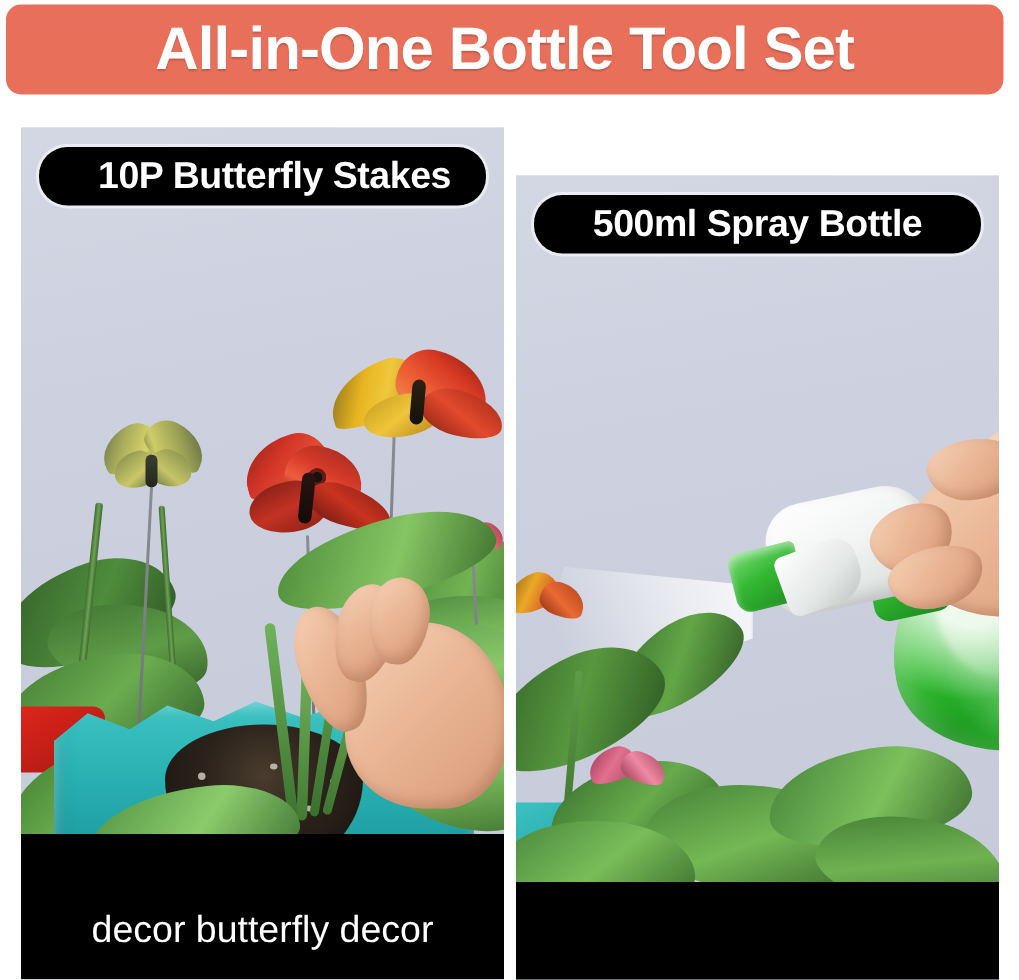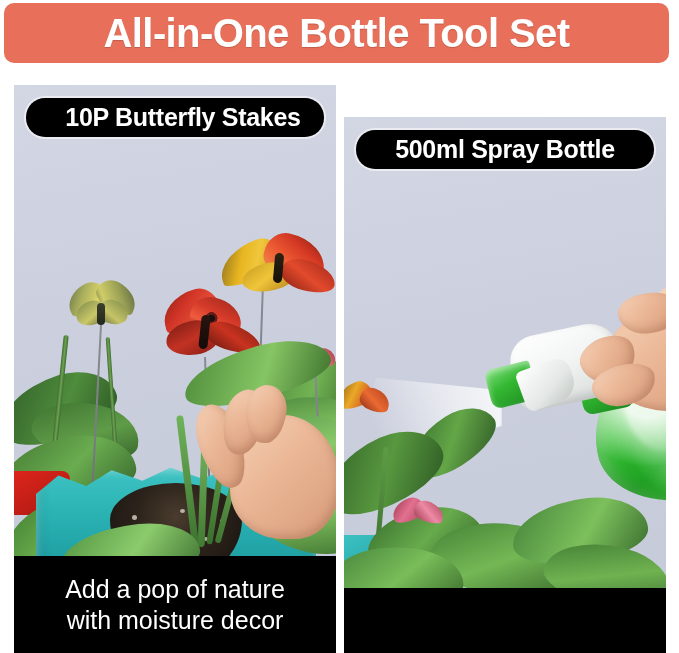--- a/index.html
+++ b/index.html
@@ -323,21 +323,21 @@
       <div class="finger" style="left:30px;top:4px;width:40px;height:66px;transform:rotate(14deg);"></div>
       <div class="finger" style="left:52px;top:0px;width:40px;height:58px;transform:rotate(6deg);"></div>
     </div>
 
     <div class="pill" id="pill-left">
       <span>10P Butterfly Stakes</span>
     </div>
   </div>
 
   <div class="caption">
-    <span><span>Add a pop of nature</span><br><span>with moisture decor</span></span>
+    <span><br><span>decor butterfly decor</span></span>
   </div>
 </div>
 
 <div class="panel" id="panel-right">
 
   <div class="photo">
 
     <div id="spray-cone"></div>
 
     <div id="bottle-body"></div>

